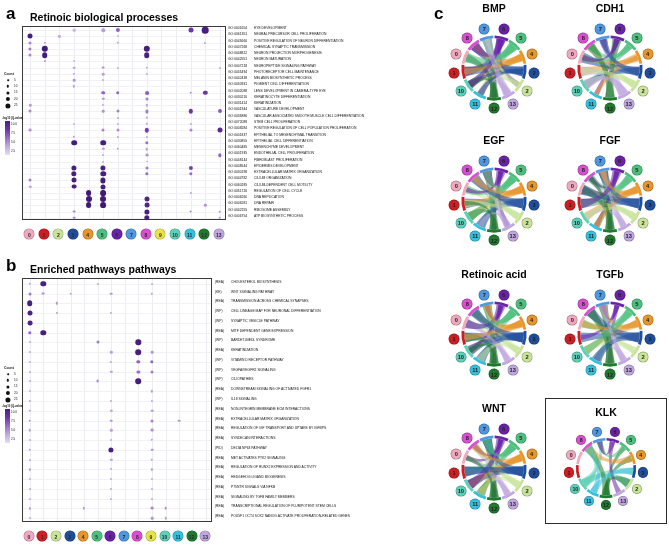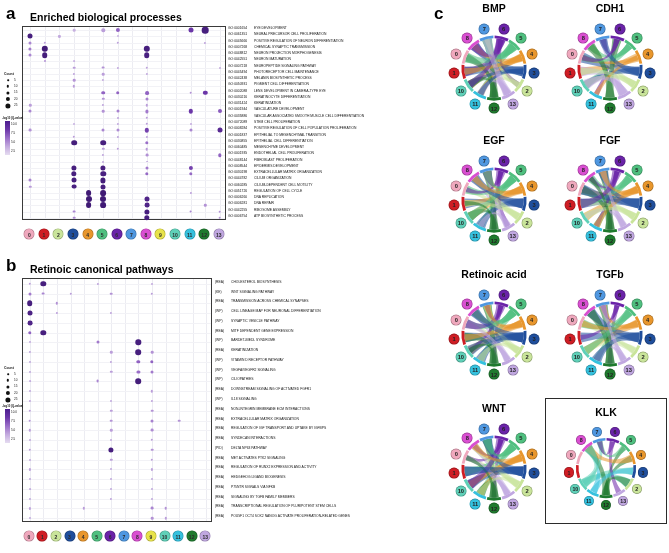--- a/index.html
+++ b/index.html
@@ -26,21 +26,21 @@
   .klk-box{position:absolute;border:1px solid #2b2b2b;box-sizing:border-box;background:#fff;}
   .cnum{position:absolute;border-radius:50%;display:flex;align-items:center;justify-content:center;
      font-size:5px;font-weight:bold;color:#232323;transform:translate(-50%,-50%);
      box-shadow:inset 0 0 0 0.6px rgba(0,0,0,.35);}
   svg{display:block;overflow:visible;}
 </style>
 </head>
 <body>
 
 <div class="panel-letter" style="left:6px;top:4px;">a</div>
-<div class="panel-title" style="left:30px;top:11px;">Enriched biological processes</div>
+<div class="panel-title" style="left:30px;top:11px;">Retinoic biological processes</div>
 
 <div class="plotbox" id="plot-a" style="left:22px;top:26px;width:204px;height:194px;">
     <div class="gridline-v" style="left: 7.28571px;"></div>
     <div class="gridline-v" style="left: 21.8571px;"></div>
     <div class="gridline-v" style="left: 36.4286px;"></div>
     <div class="gridline-v" style="left: 51px;"></div>
     <div class="gridline-v" style="left: 65.5714px;"></div>
     <div class="gridline-v" style="left: 80.1429px;"></div>
     <div class="gridline-v" style="left: 94.7143px;"></div>
     <div class="gridline-v" style="left: 109.286px;"></div>
@@ -345,21 +345,21 @@
 <div class="legend-title" style="left:2px;top:116px;font-size:2.8px;">-log10 (Q-value)</div>
 <div class="cbar" style="left:5px;top:121px;height:34px;"></div>
 <div id="legend-cticks-a" style="position:absolute;left:11px;top:121px;width:14px;height:34px;">
     <div class="cbar-tick" style="left: 0px; top: 1px;">10.0</div>
     <div class="cbar-tick" style="left: 0px; top: 10px;">7.5</div>
     <div class="cbar-tick" style="left: 0px; top: 19px;">5.0</div>
     <div class="cbar-tick" style="left: 0px; top: 28px;">2.5</div>
   </div>
 
 <div class="panel-letter" style="left:6px;top:256px;">b</div>
-<div class="panel-title" style="left:30px;top:263px;">Retinoic canonical pathways</div>
+<div class="panel-title" style="left:30px;top:263px;">Enriched pathways pathways</div>
 
 <div class="plotbox" id="plot-b" style="left:22px;top:278px;width:190px;height:244px;">
     <div class="gridline-v" style="left: 6.78571px;"></div>
     <div class="gridline-v" style="left: 20.3571px;"></div>
     <div class="gridline-v" style="left: 33.9286px;"></div>
     <div class="gridline-v" style="left: 47.5px;"></div>
     <div class="gridline-v" style="left: 61.0714px;"></div>
     <div class="gridline-v" style="left: 74.6429px;"></div>
     <div class="gridline-v" style="left: 88.2143px;"></div>
     <div class="gridline-v" style="left: 101.786px;"></div>

